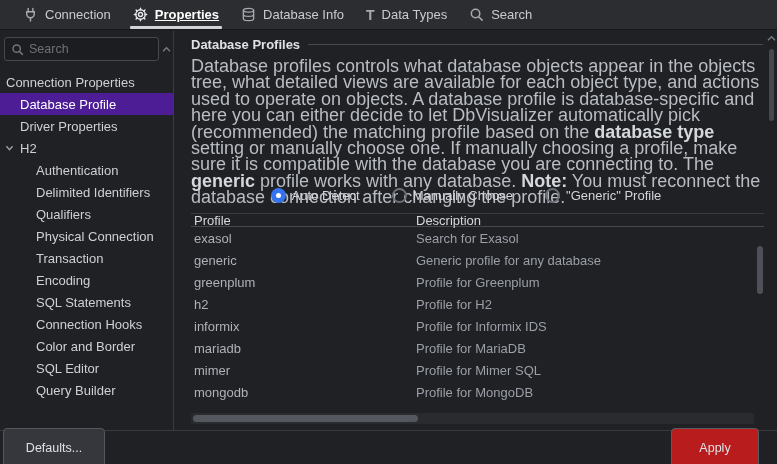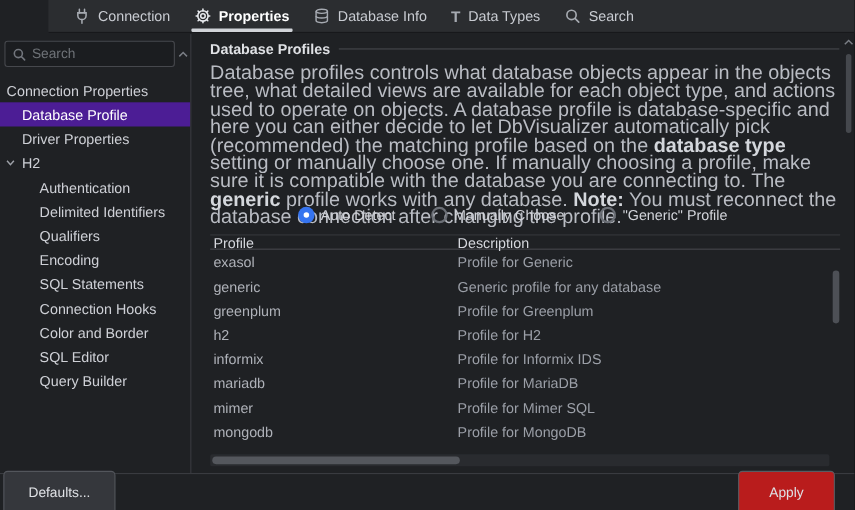--- a/index.html
+++ b/index.html
@@ -6,25 +6,25 @@
   html,body { background:#111215; }
   .window {
     position:relative; width:777px; height:464px; overflow:hidden;
     background:#1f2124; color:#ced0d6;
     font-family:"Liberation Sans", sans-serif; font-size:13px;
   }
   
   .topbar {
     position:absolute; top:0; left:0; right:0; height:30px;
     background:#2b2d30; border-bottom:1px solid #17181b;
-    display:flex; align-items:stretch; padding-left:12px;margin-left:44px;
+    display:flex; align-items:stretch; padding-left:12px;
   }
   .tab { display:flex; align-items:center; gap:7px; padding:0 11px; position:relative; color:#c8cbd1; cursor:default; }
   .tab .ticon { display:flex; align-items:center; color:#a6aab1; }
-  .tab.active { color:#ffffff; font-weight:700; }
+  .tab.active { color:#ffffff; font-weight:700;text-decoration:underline; }
   .tab.active .ticon { color:#e8eaee; }
   .tab.active::after { content:""; position:absolute; left:8px; right:8px; bottom:0; height:3px; background:#d0d3d8; border-radius:1px; }
   .tletter { font-size:14px; font-weight:600; line-height:1; }
   
   .sidebar { position:absolute; top:31px; left:0; width:174px; bottom:34px; border-right:1px solid #393b40; }
   .search-box {
     position:absolute; top:6px; left:4px; right:14px; height:24px;
     border:1px solid #46484d; border-radius:3px; background:#1b1d20;
     display:flex; align-items:center; gap:5px; padding:0 6px; color:#72767d;
   }
@@ -157,20 +157,22 @@
         <span class="chev">
           <svg width="9" height="8" viewBox="0 0 10 9" fill="none" stroke="currentColor" stroke-width="1.5">
               <path d="M1.5 2.5L5 6.5l3.5-4"></path>
             </svg>
         </span>
         <span>H2</span>
       </div>
       <div class="titem lvl2">Authentication</div>
       <div class="titem lvl2">Delimited Identifiers</div>
       <div class="titem lvl2">Qualifiers</div>
+      <div class="titem lvl2">Physical Connection</div>
+      <div class="titem lvl2">Transaction</div>
       <div class="titem lvl2">Encoding</div>
       <div class="titem lvl2">SQL Statements</div>
       <div class="titem lvl2">Connection Hooks</div>
       <div class="titem lvl2">Color and Border</div>
       <div class="titem lvl2">SQL Editor</div>
       <div class="titem lvl2">Query Builder</div>
     </div>
   </div>
 
   <div class="main">
@@ -196,21 +198,21 @@
       </div>
     </div>
 
     <div class="ptable">
       <div class="thead">
         <span class="colw">Profile</span>
         <span class="flexcol">Description</span>
       </div>
       <div class="trow">
         <span class="colw td-profile">exasol</span>
-        <span class="flexcol td-desc">Profile for Generic</span>
+        <span class="flexcol td-desc">Search for Exasol</span>
       </div>
       <div class="trow">
         <span class="colw td-profile">generic</span>
         <span class="flexcol td-desc">Generic profile for any database</span>
       </div>
       <div class="trow">
         <span class="colw td-profile">greenplum</span>
         <span class="flexcol td-desc">Profile for Greenplum</span>
       </div>
       <div class="trow">

